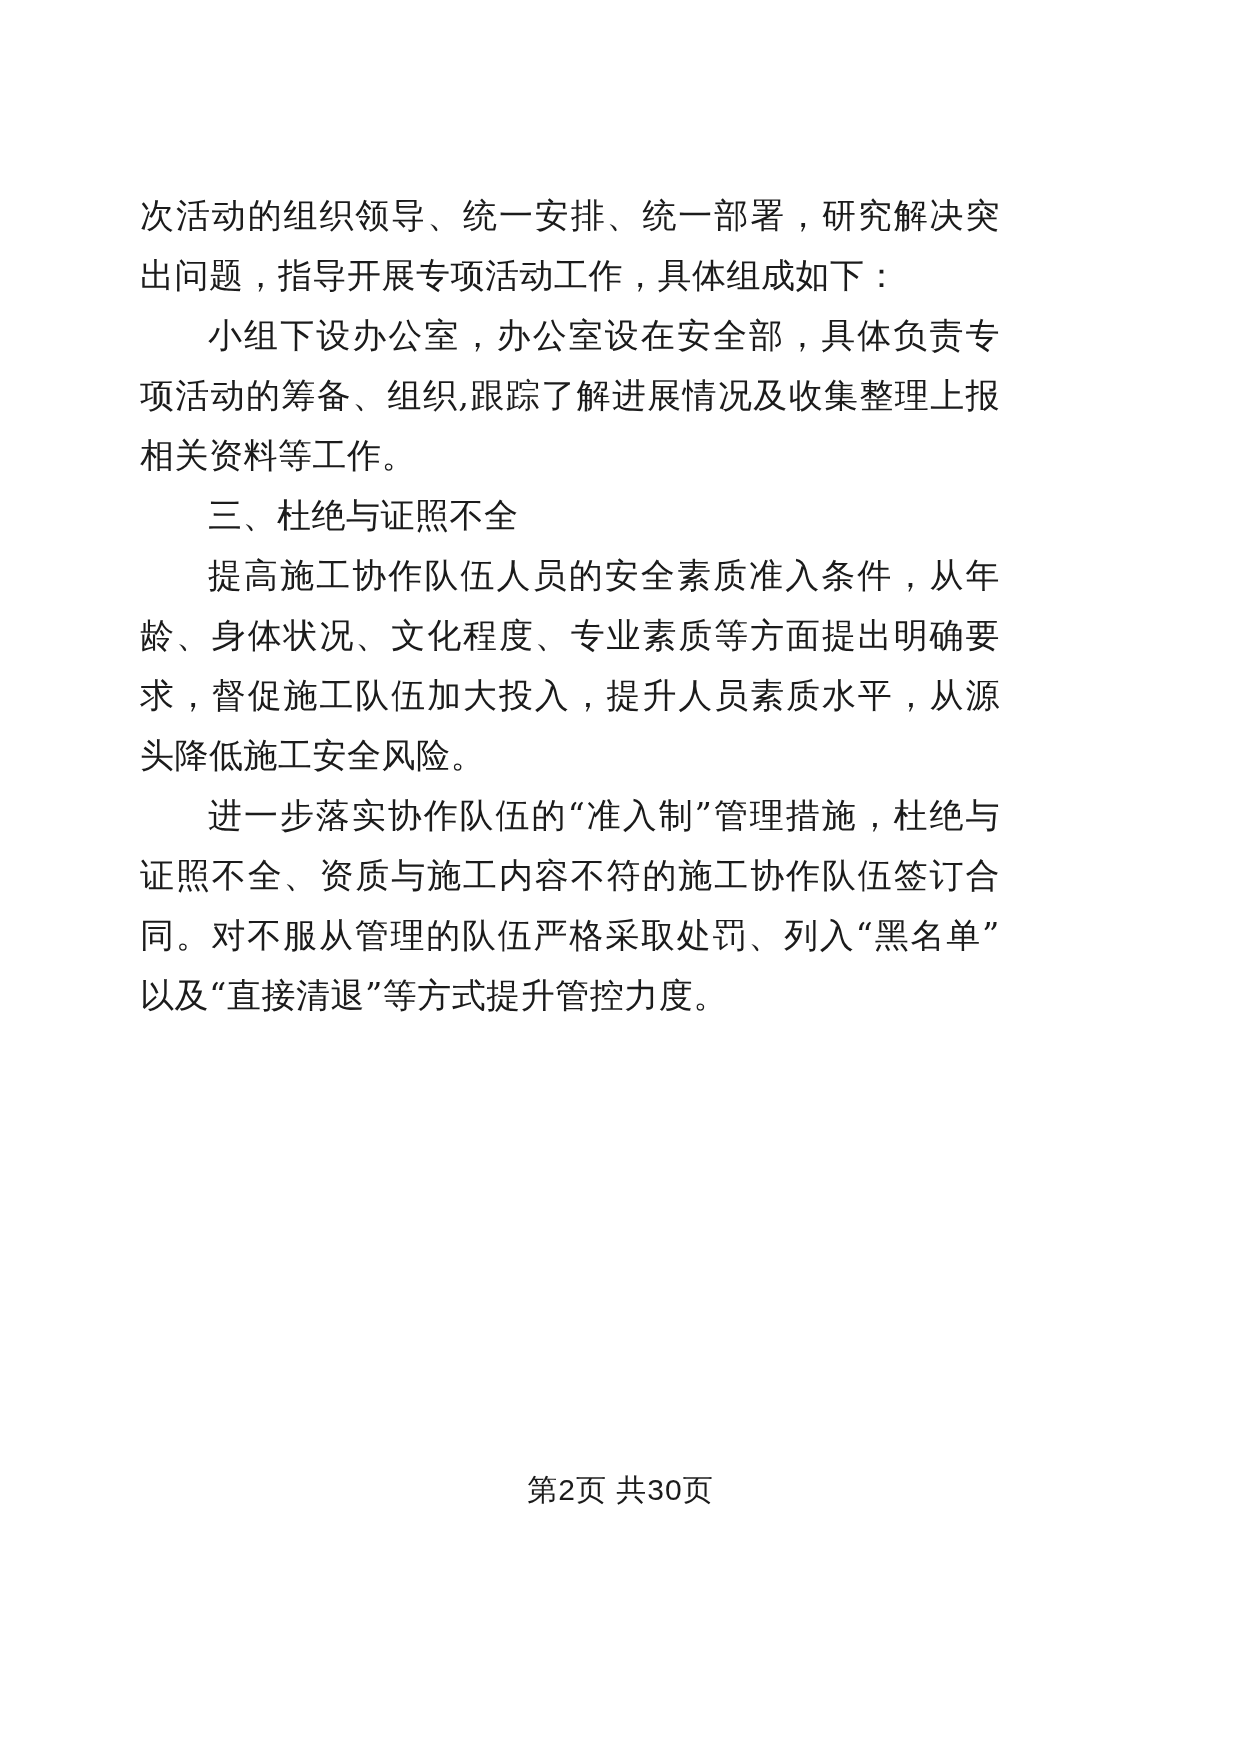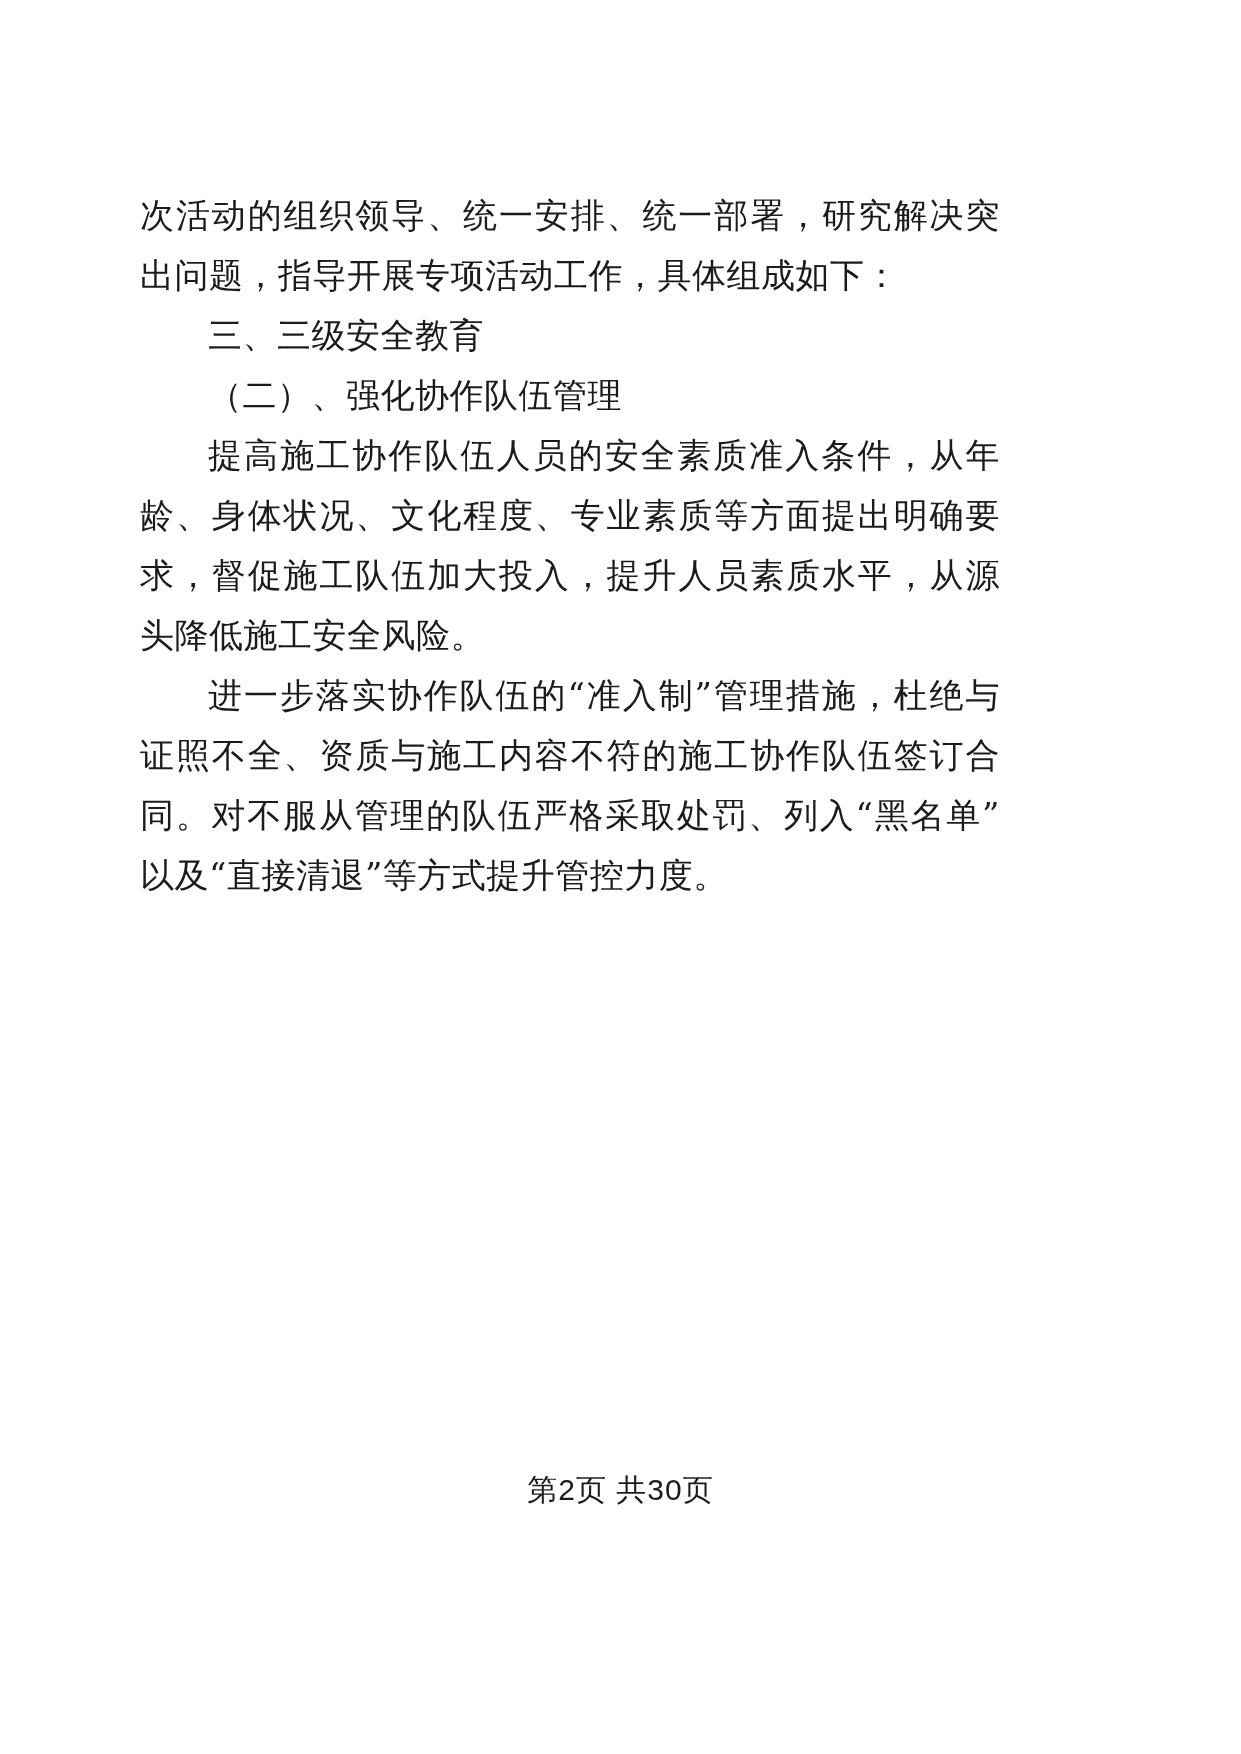--- a/index.html
+++ b/index.html
@@ -48,21 +48,21 @@
     letter-spacing: 1px;
   }
 </style>
 </head>
 <body>
 
 <div class="page">
 
   <div class="content">
     <p class="para">次活动的组织领导、统一安排、统一部署，研究解决突出问题，指导开展专项活动工作，具体组成如下：</p>
-    <p class="para indent">三、三级安全教育</p>
-    <p class="para indent">（二）、强化协作队伍管理</p>
+    <p class="para indent">小组下设办公室，办公室设在安全部，具体负责专项活动的筹备、组织,跟踪了解进展情况及收集整理上报相关资料等工作。</p>
+    <p class="para indent">三、杜绝与证照不全</p>
     <p class="para indent">提高施工协作队伍人员的安全素质准入条件，从年龄、身体状况、文化程度、专业素质等方面提出明确要求，督促施工队伍加大投入，提升人员素质水平，从源头降低施工安全风险。</p>
     <p class="para indent">进一步落实协作队伍的“准入制”管理措施，杜绝与证照不全、资质与施工内容不符的施工协作队伍签订合同。对不服从管理的队伍严格采取处罚、列入“黑名单”以及“直接清退”等方式提升管控力度。</p>
   </div>
 
   <div class="footer">第2页 共30页</div>
 
 </div>
 
 </body></html>

